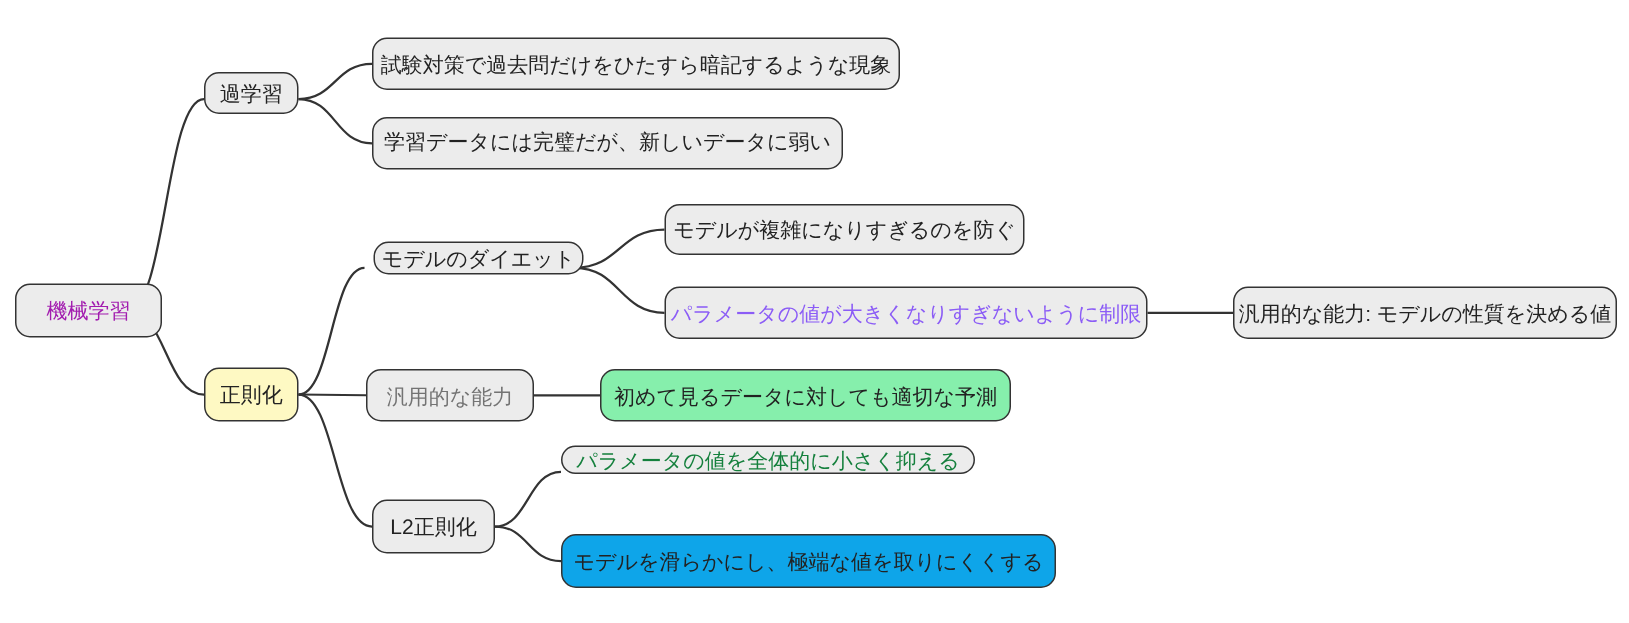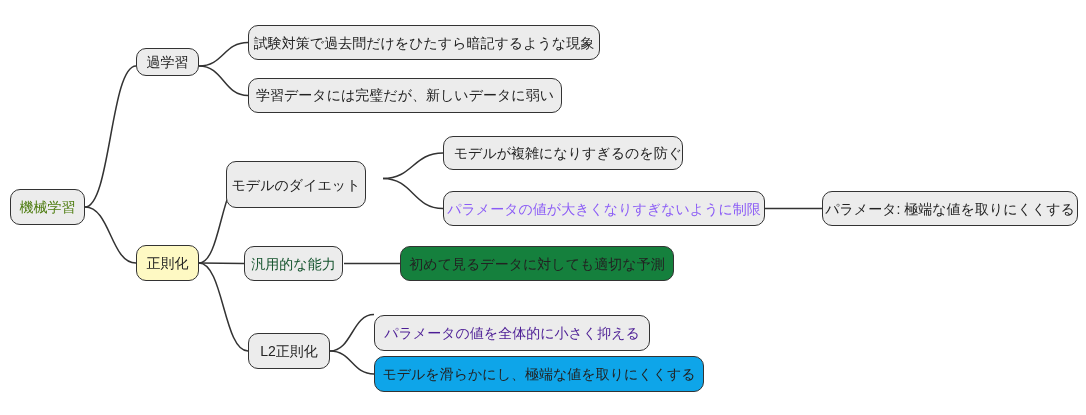--- a/index.html
+++ b/index.html
@@ -59,56 +59,56 @@
       <path d="M199,263 L244,263.5" stroke="#333333"></path>
       <path d="M199,263 C223.5,263 223.5,351 248,351" stroke="#333333"></path>
       <path d="M383,178.5 C413,178.5 413,153 443,153" stroke="#333333"></path>
       <path d="M383,178.5 C413,178.5 413,208.5 443,208.5" stroke="#333333"></path>
       <path d="M765,208.5 L822,208.5" stroke="#333333"></path>
       <path d="M344,263.5 L400,263.5" stroke="#333333"></path>
       <path d="M330,351 C352,351 352,314.5 374,314.5" stroke="#333333"></path>
       <path d="M330,351 C352,351 352,374 374,374" stroke="#333333"></path>
     </svg>
   <div id="node-layer">
-      <div class="node" style="left: 10px; top: 189px; width: 75px; height: 36px; background: rgb(236, 236, 236); border-color: rgb(51, 51, 51); color: #4d7c0f;">
+      <div class="node" style="left: 10px; top: 189px; width: 98px; height: 36px; background: rgb(236, 236, 236); border-color: rgb(51, 51, 51); color: #a21caf;">
         <span class="label">機械学習</span>
       </div>
       <div class="node" style="left: 136px; top: 48px; width: 63px; height: 28px; background: rgb(236, 236, 236); border-color: rgb(51, 51, 51); color: rgb(34, 34, 34);">
         <span class="label">過学習</span>
       </div>
       <div class="node" style="left: 248px; top: 25px; width: 352px; height: 35px; background: rgb(236, 236, 236); border-color: rgb(51, 51, 51); color: rgb(34, 34, 34);">
         <span class="label">試験対策で過去問だけをひたすら暗記するような現象</span>
       </div>
       <div class="node" style="left: 248px; top: 78px; width: 314px; height: 35px; background: rgb(236, 236, 236); border-color: rgb(51, 51, 51); color: rgb(34, 34, 34); font-family: Liberation Serif, serif;">
         <span class="label">学習データには完璧だが、新しいデータに弱い</span>
       </div>
       <div class="node" style="left: 136px; top: 245px; width: 63px; height: 36px; background: #fef9c3; border-color: rgb(51, 51, 51); color: rgb(34, 34, 34);">
         <span class="label">正則化</span>
       </div>
-      <div class="node" style="left: 226px; top: 161px; width: 140px; height: 47px; background: rgb(236, 236, 236); border-color: rgb(51, 51, 51); color: rgb(34, 34, 34);">
+      <div class="node" style="left: 249px; top: 161px; width: 140px; height: 22px; background: rgb(236, 236, 236); border-color: rgb(51, 51, 51); color: rgb(34, 34, 34);">
         <span class="label">モデルのダイエット</span>
       </div>
-      <div class="node" style="left: 443px; top: 136px; width: 240px; height: 34px; background: rgb(236, 236, 236); border-color: rgb(51, 51, 51); color: rgb(34, 34, 34); justify-content: flex-end;">
+      <div class="node" style="left: 443px; top: 136px; width: 240px; height: 34px; background: rgb(236, 236, 236); border-color: rgb(51, 51, 51); color: rgb(34, 34, 34);">
         <span class="label">モデルが複雑になりすぎるのを防ぐ</span>
       </div>
       <div class="node" style="left: 443px; top: 191px; width: 322px; height: 35px; background: rgb(236, 236, 236); border-color: rgb(51, 51, 51); color: #8b5cf6;">
         <span class="label">パラメータの値が大きくなりすぎないように制限</span>
       </div>
       <div class="node" style="left: 822px; top: 191px; width: 256px; height: 35px; background: rgb(236, 236, 236); border-color: rgb(51, 51, 51); color: rgb(34, 34, 34);">
-        <span class="label">パラメータ: 極端な値を取りにくくする</span>
+        <span class="label">汎用的な能力: モデルの性質を決める値</span>
       </div>
-      <div class="node" style="left: 244px; top: 246px; width: 99px; height: 35px; background: rgb(236, 236, 236); border-color: rgb(51, 51, 51); color: #14532d;">
+      <div class="node" style="left: 244px; top: 246px; width: 112px; height: 35px; background: rgb(236, 236, 236); border-color: rgb(51, 51, 51); color: #737373;">
         <span class="label">汎用的な能力</span>
       </div>
-      <div class="node" style="left: 400px; top: 246px; width: 274px; height: 35px; background: #15803d; border-color: rgb(51, 51, 51); color: rgb(34, 34, 34);">
+      <div class="node" style="left: 400px; top: 246px; width: 274px; height: 35px; background: #86efac; border-color: rgb(51, 51, 51); color: rgb(34, 34, 34);">
         <span class="label">初めて見るデータに対しても適切な予測</span>
       </div>
       <div class="node" style="left: 248px; top: 333px; width: 82px; height: 36px; background: rgb(236, 236, 236); border-color: rgb(51, 51, 51); color: rgb(34, 34, 34);">
         <span class="label">L2正則化</span>
       </div>
-      <div class="node" style="left: 374px; top: 315px; width: 276px; height: 36px; background: rgb(236, 236, 236); border-color: rgb(51, 51, 51); color: #4c1d95;">
+      <div class="node" style="left: 374px; top: 297px; width: 276px; height: 19px; background: rgb(236, 236, 236); border-color: rgb(51, 51, 51); color: #15803d;">
         <span class="label">パラメータの値を全体的に小さく抑える</span>
       </div>
       <div class="node" style="left: 374px; top: 356px; width: 330px; height: 36px; background: #0ea5e9; border-color: rgb(51, 51, 51); color: rgb(34, 34, 34);">
         <span class="label">モデルを滑らかにし、極端な値を取りにくくする</span>
       </div>
     </div>
 </div>
 
 </body></html>

